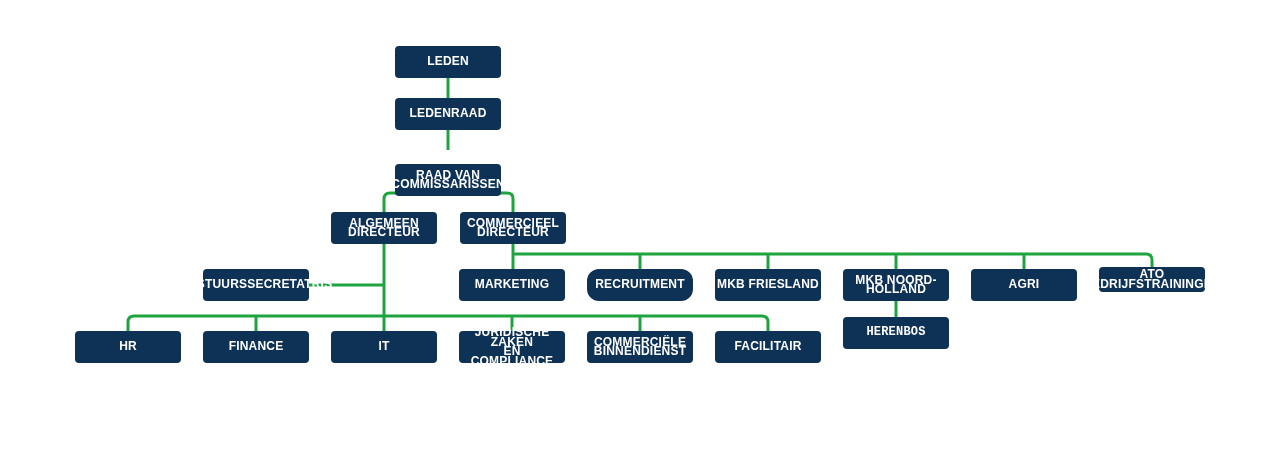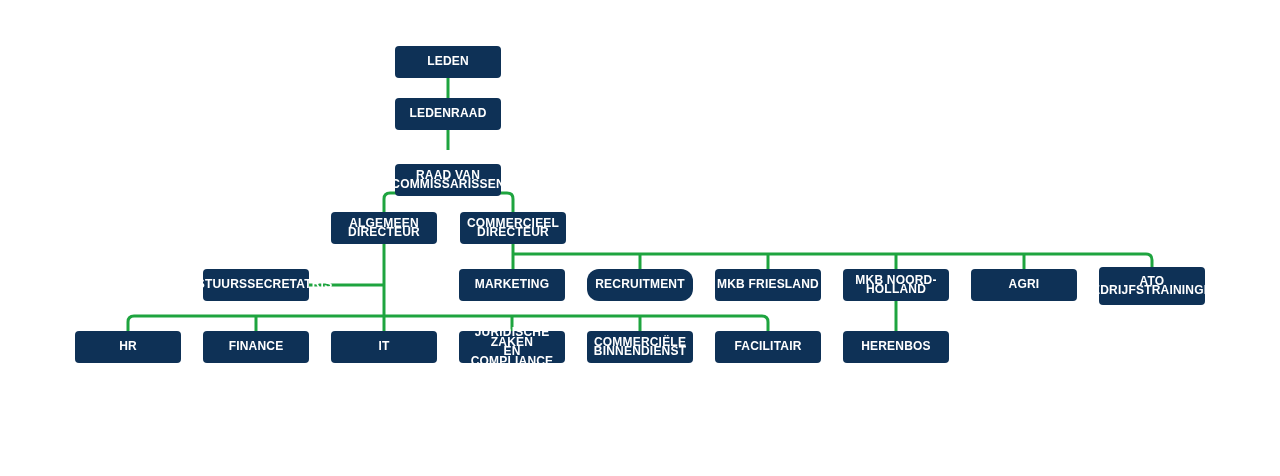--- a/index.html
+++ b/index.html
@@ -42,21 +42,21 @@
   .node .label {
     color: var(--node_text, #ffffff);
     font-weight: bold;
     font-size: 12px;
     line-height: 9.5px;
     letter-spacing: 0.2px;
     text-align: center;
     text-transform: uppercase;
     white-space: pre-line;
   }
-  .node.tall { height: 38px; }
+  .node.tall { height: 25px; }
 </style>
 </head>
 <body>
 
 <div class="canvas">
 
   <svg class="connectors" viewBox="0 0 1280 476" xmlns="http://www.w3.org/2000/svg">
 
     <path d="M448,78 L448,98"></path>
     <path d="M448,130 L448,150"></path>
@@ -140,17 +140,17 @@
     <span class="label">JURIDISCHE ZAKEN
 EN COMPLIANCE</span>
   </div>
   <div class="node" style="left:587px; top:331px;">
     <span class="label">COMMERCIËLE
 BINNENDIENST</span>
   </div>
   <div class="node" style="left:715px; top:331px;">
     <span class="label">FACILITAIR</span>
   </div>
-  <div class="node" style="left:843px; top:331px;">
+  <div class="node" style="left:843px; top:317px;font-family:Liberation Mono, monospace;">
     <span class="label">HERENBOS</span>
   </div>
 
 </div>
 
 </body></html>

